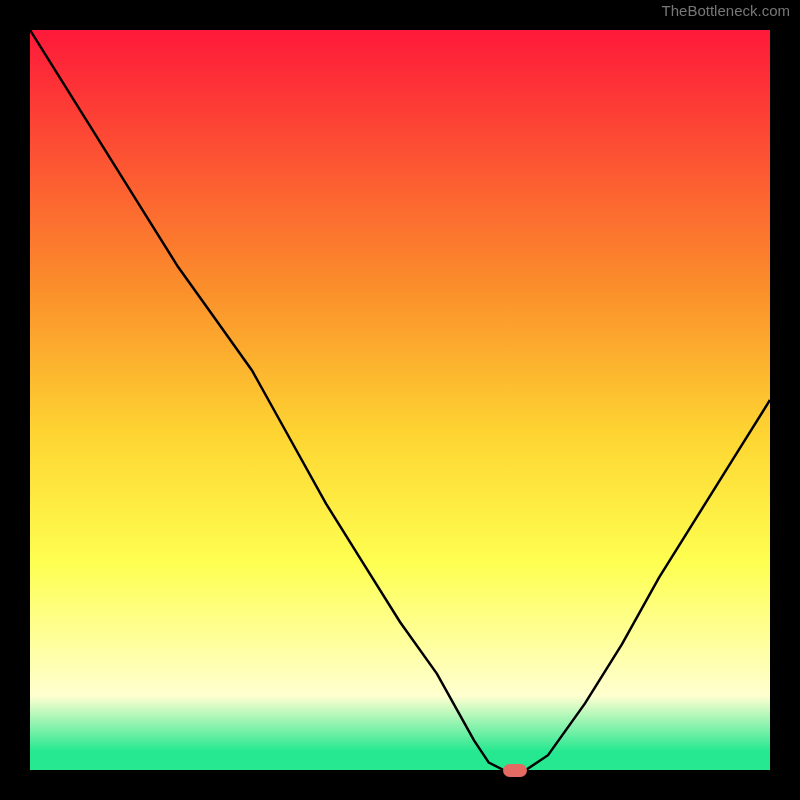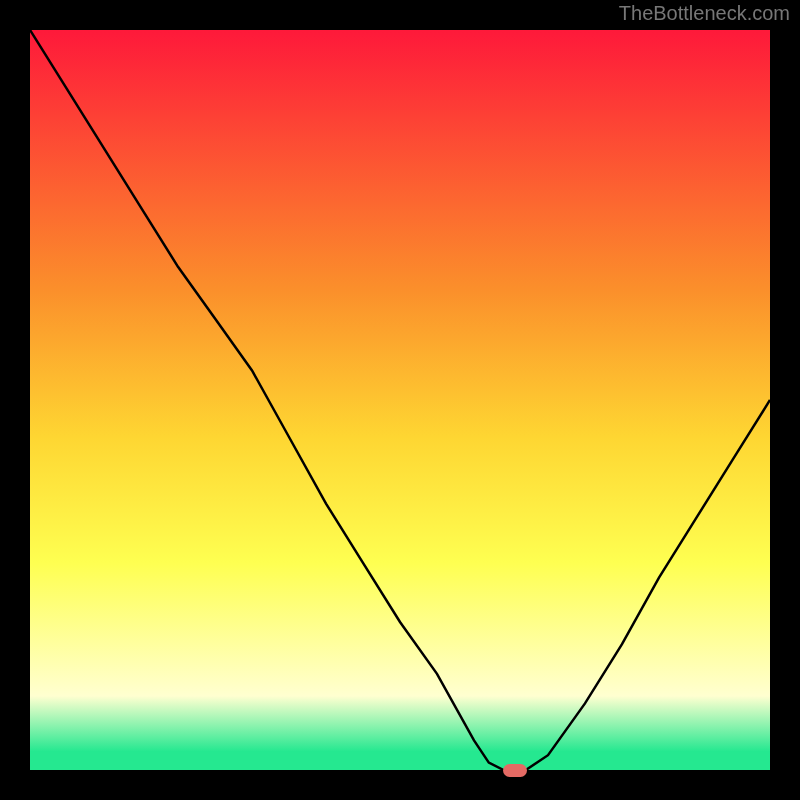--- a/index.html
+++ b/index.html
@@ -14,21 +14,21 @@
     position: relative;
     width: 800px;
     height: 800px;
     background: #000000;
   }
   .watermark {
     position: absolute;
     top: 2px;
     right: 10px;
     font-family: Arial, Helvetica, sans-serif;
-    font-size: 20px;
+    font-size: 15px;
     color: #777777;
     font-weight: 500;
     letter-spacing: 0px;
   }
   .plot {
     position: absolute;
     left: 30px;
     top: 30px;
     width: 740px;
     height: 740px;

